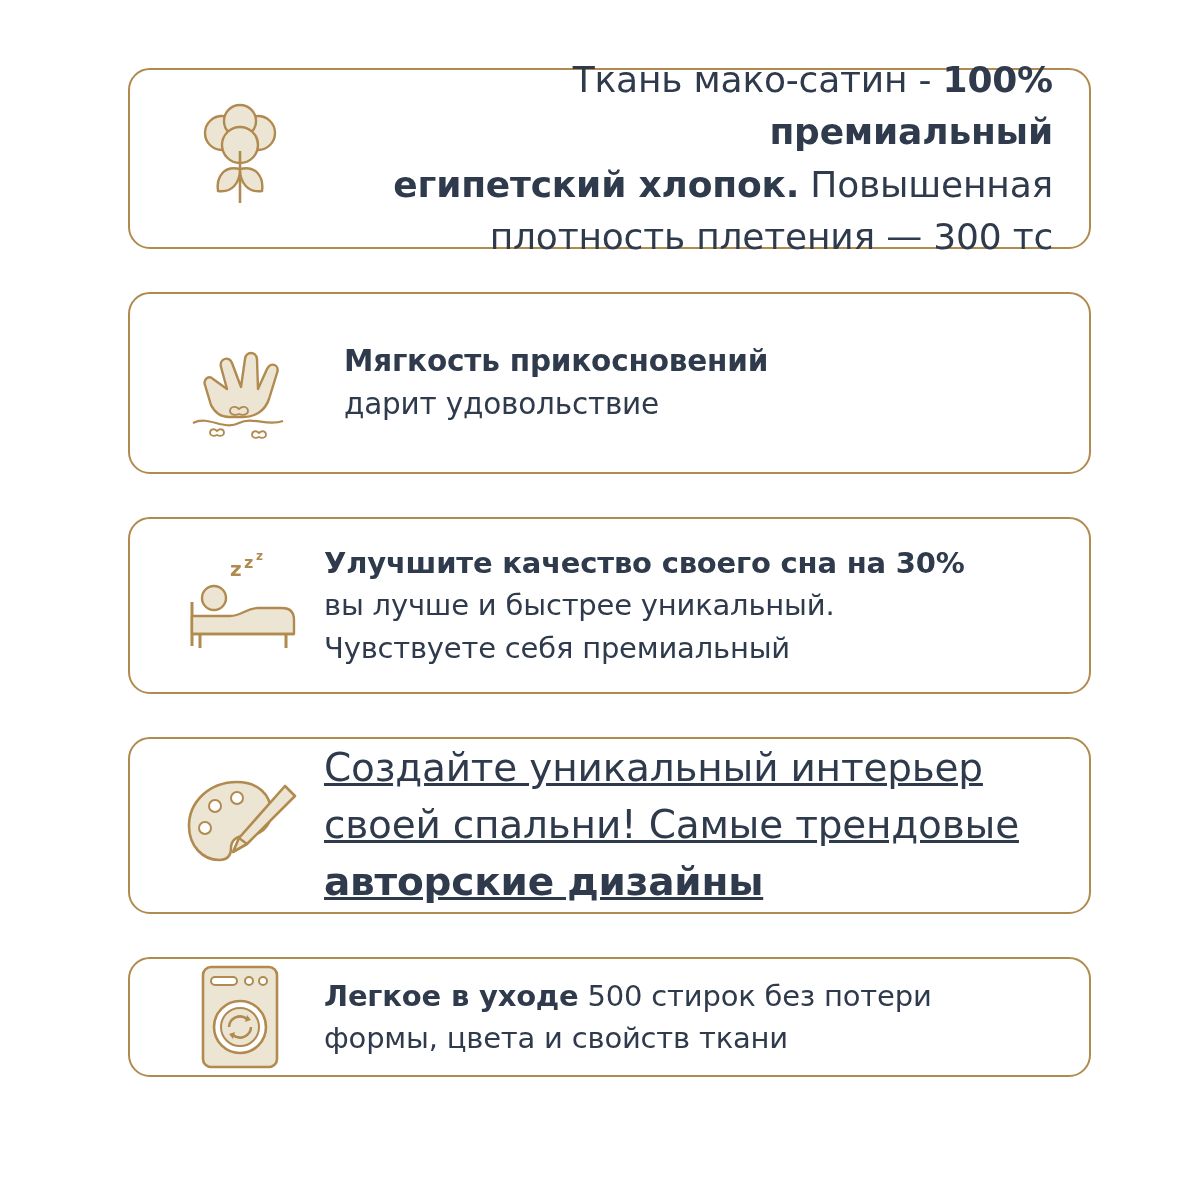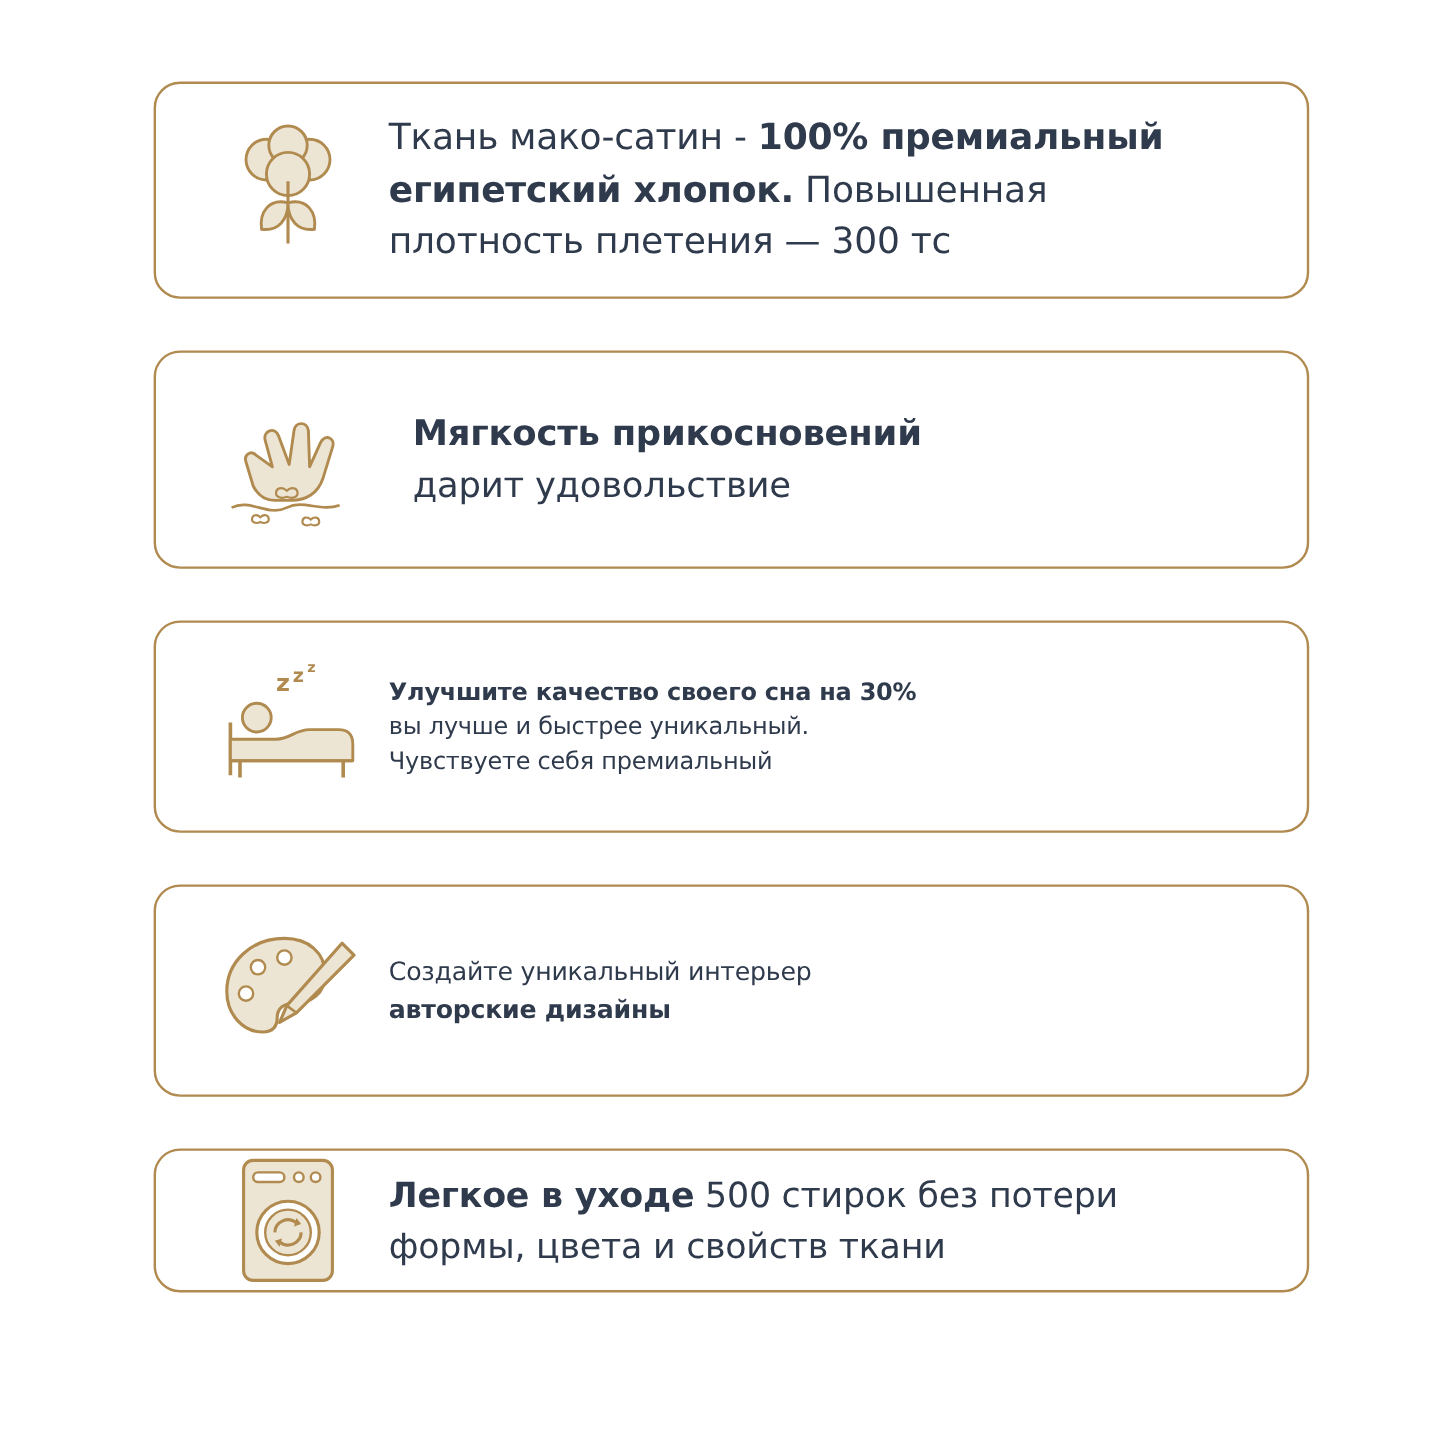--- a/index.html
+++ b/index.html
@@ -53,24 +53,24 @@
     line-height: 1.44;
     letter-spacing: -0.2px;
     padding-right: 10px;
   }
   .text-wrap b {
     font-weight: 700;
   }
   .line { display: block; }
 
   
-  .card-1 .text-wrap { font-size: 30px; line-height: 1.45; }
+  .card-1 .text-wrap { font-size: 36px; line-height: 1.45; text-align: right; }
   .card-2 .text-wrap { font-size: 29.5px; line-height: 1.46; }
-  .card-3 .text-wrap { font-size: 20px; line-height: 1.46; }
-  .card-4 .text-wrap { font-size: 21px; line-height: 1.46; }
+  .card-3 .text-wrap { font-size: 29px; line-height: 1.46; }
+  .card-4 .text-wrap { font-size: 39px; line-height: 1.46; text-decoration: underline; }
   .card-5 .text-wrap { font-size: 29px; line-height: 1.46; }
 
   svg { display: block; }
 </style>
 </head>
 <body style="background: rgb(255, 255, 255);">
 
 <div class="page">
 
   <div class="card card-1" style="border-color: rgb(176, 138, 78);">
@@ -140,20 +140,21 @@
           <circle cx="40" cy="40" r="6"></circle>
           <circle cx="62" cy="32" r="6"></circle>
           <circle cx="30" cy="62" r="6"></circle>
         </g>
         <path d="M110 20 L120 30 L72 78 L58 86 L64 72 Z" fill="#EDE5D4" stroke="#B08A4E" stroke-width="2.6" stroke-linejoin="round"></path>
         <path d="M64 72 L72 78" stroke="#B08A4E" stroke-width="2.2"></path>
       </svg>
     </div>
     <div class="text-wrap" style="color: rgb(47, 59, 76);">
         <span class="line"><span>Создайте уникальный интерьер</span></span>
+        <span class="line"><span>своей спальни! Самые трендовые</span></span>
         <span class="line"><b>авторские дизайны</b></span>
       </div>
   </div>
 
   <div class="card card-5" style="border-color: rgb(176, 138, 78);">
     <div class="icon-wrap">
       <svg width="110" height="120" viewBox="0 0 110 120">
         <rect x="18" y="10" width="74" height="100" rx="8" fill="#EDE5D4" stroke="#B08A4E" stroke-width="2.6"></rect>
         <rect x="26" y="20" width="26" height="8" rx="4" fill="#ffffff" stroke="#B08A4E" stroke-width="2"></rect>
         <circle cx="64" cy="24" r="4" fill="#ffffff" stroke="#B08A4E" stroke-width="2"></circle>

